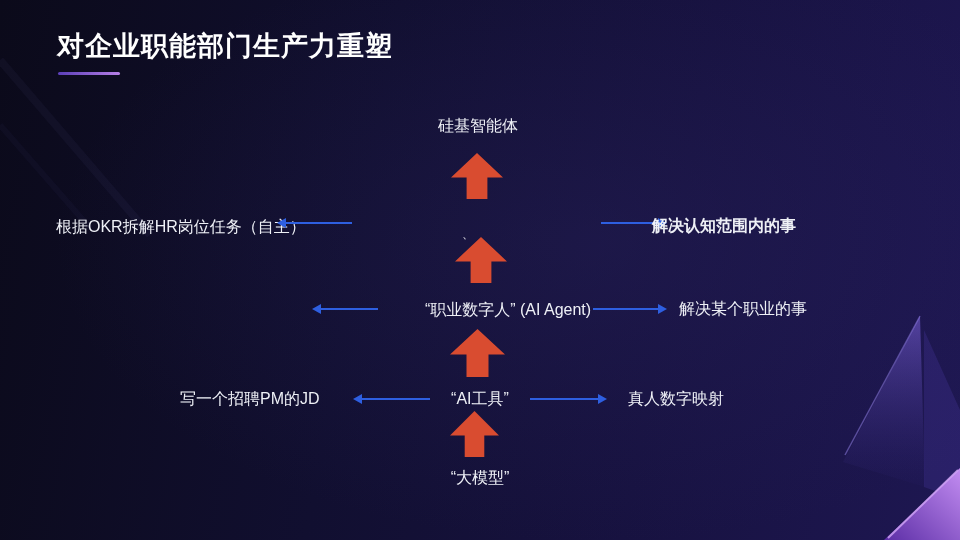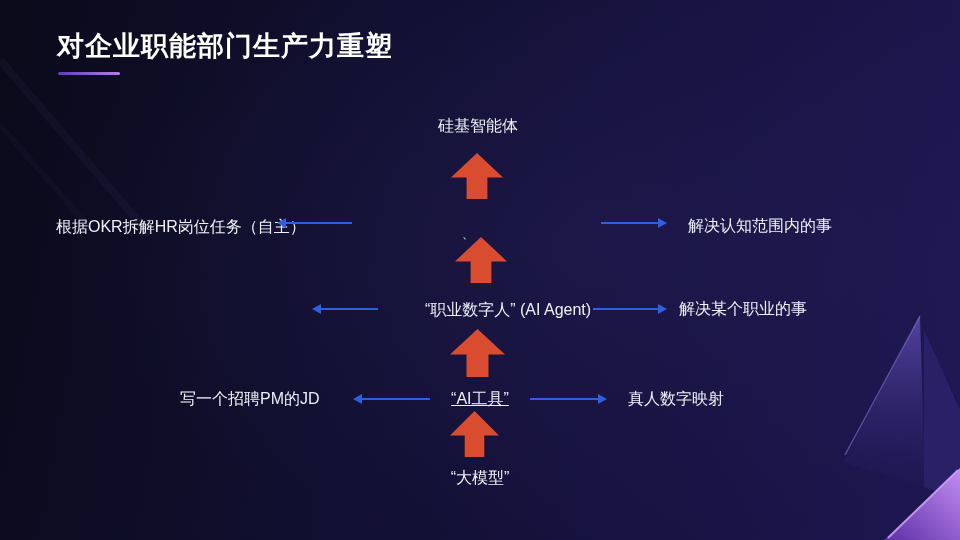--- a/index.html
+++ b/index.html
@@ -88,39 +88,39 @@
 
   <div class="label" style="left:27px;top:217px;margin-left:29px;">根据OKR拆解HR岗位任务（自主）</div>
   <div class="harrow left" style="left:277px;top:218px;width:75px;">
       <span class="head"></span>
       <span class="line"></span>
     </div>
   <div class="harrow right" style="left:601px;top:218px;width:66px;">
       <span class="line"></span>
       <span class="head"></span>
     </div>
-  <div class="label" style="left:688px;top:216px;">解决认知范围内的事</div>
+  <div class="label" style="left:652px;top:216px;font-weight:bold;">解决认知范围内的事</div>
 
   <div class="harrow left" style="left:312px;top:304px;width:66px;">
       <span class="head"></span>
       <span class="line"></span>
     </div>
   <div class="label centered" style="left:486px;top:300px;margin-left:22px;">“职业数字人”  (AI Agent)</div>
   <div class="harrow right" style="left:593px;top:304px;width:74px;">
       <span class="line"></span>
       <span class="head"></span>
     </div>
   <div class="label" style="left:180px;top:389px;">写一个招聘PM的JD</div>
 
   <div class="label" style="left:679px;top:299px;">解决某个职业的事</div>
   <div class="harrow left" style="left:353px;top:394px;width:77px;">
       <span class="head"></span>
       <span class="line"></span>
     </div>
-  <div class="label centered" style="left:480px;top:389px;text-decoration:underline;">“AI工具”</div>
+  <div class="label centered" style="left:480px;top:389px;">“AI工具”</div>
   <div class="harrow right" style="left:530px;top:394px;width:77px;">
       <span class="line"></span>
       <span class="head"></span>
     </div>
   <div class="label" style="left:628px;top:389px;">真人数字映射</div>
 
   <div class="label centered" style="left:480px;top:468px;">“大模型”</div>
 
 </div>
 

